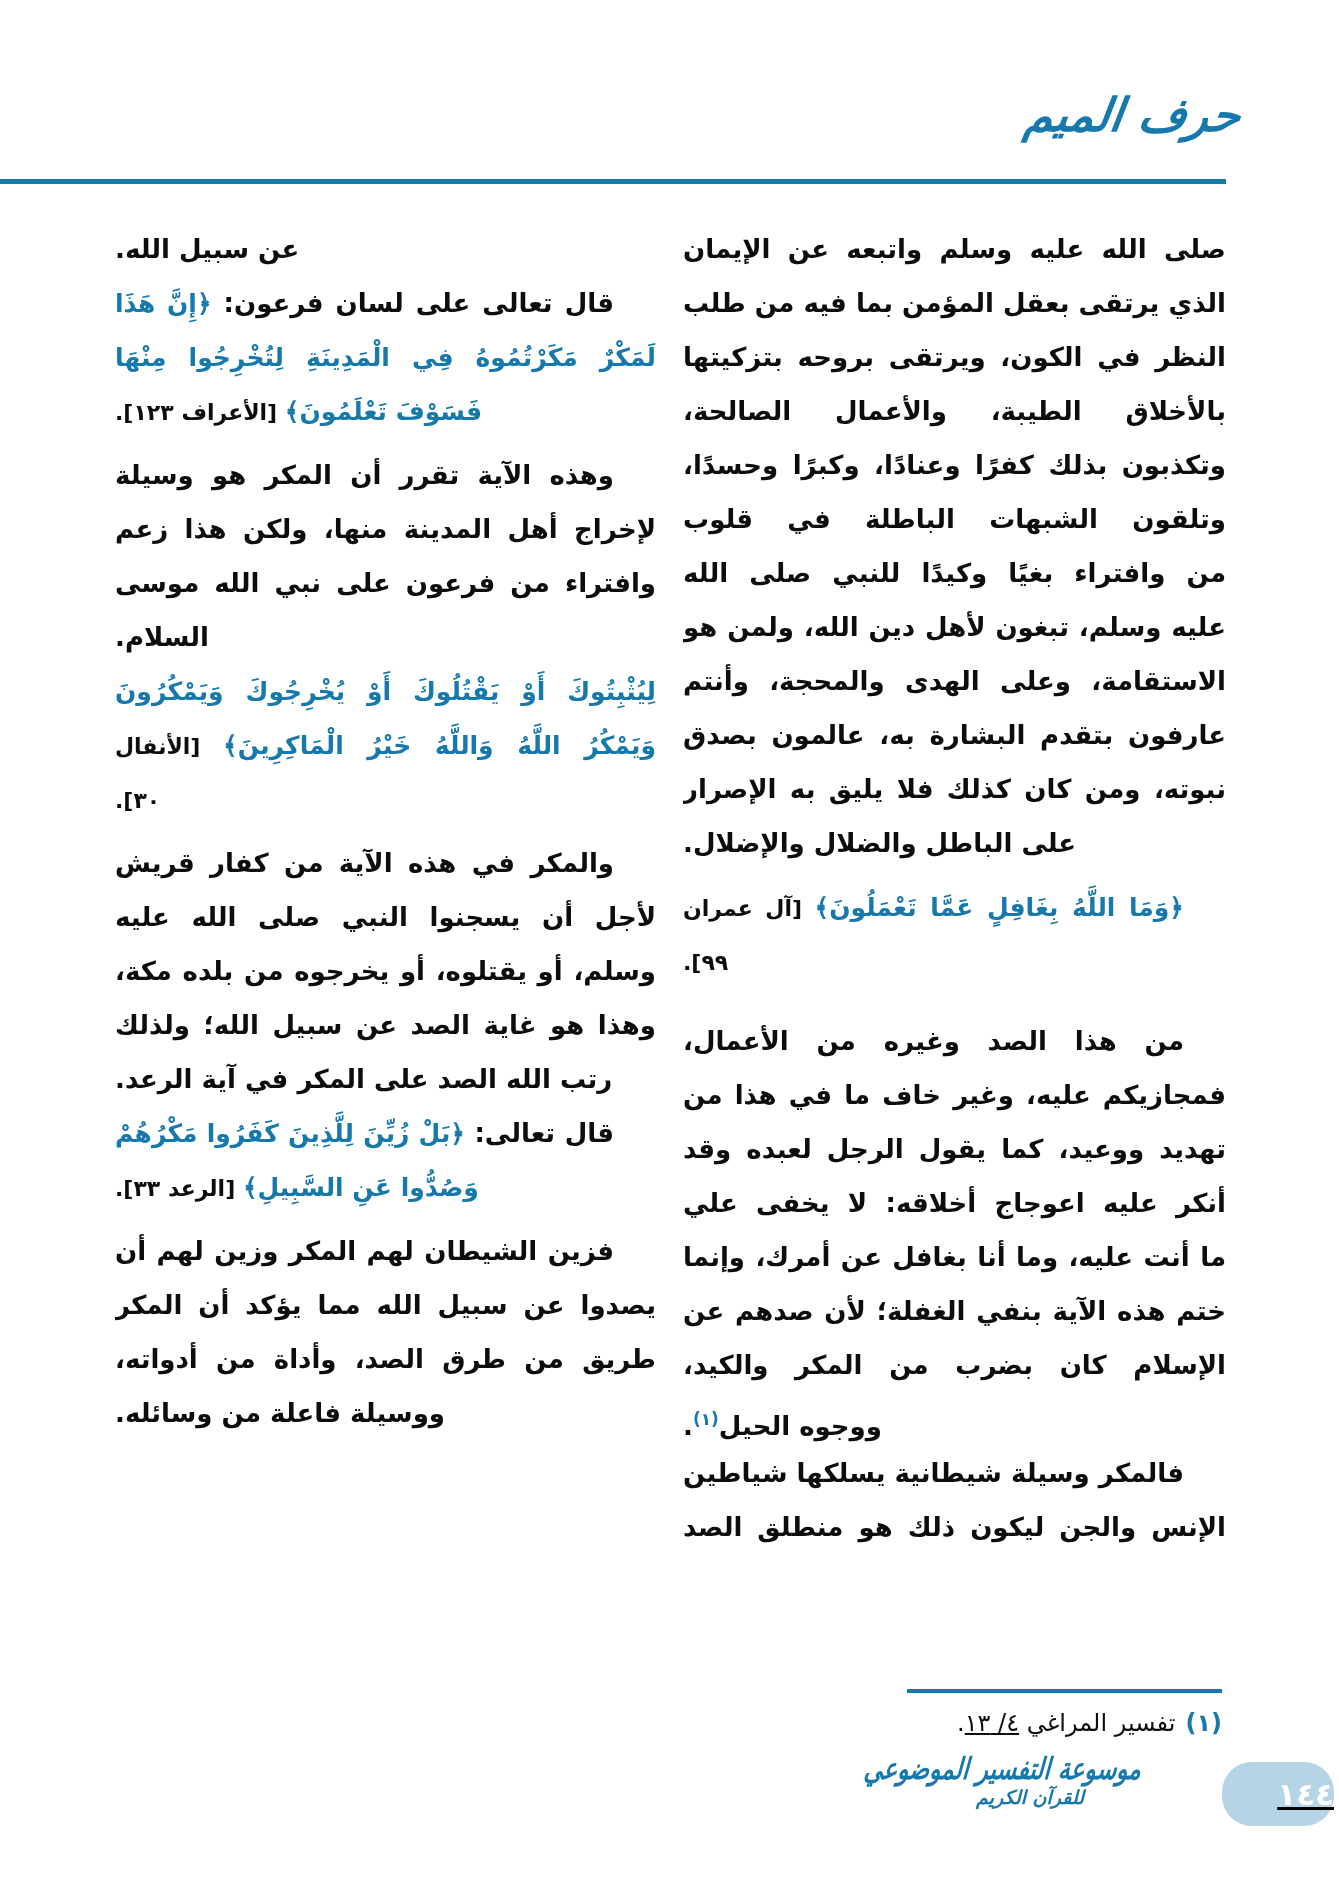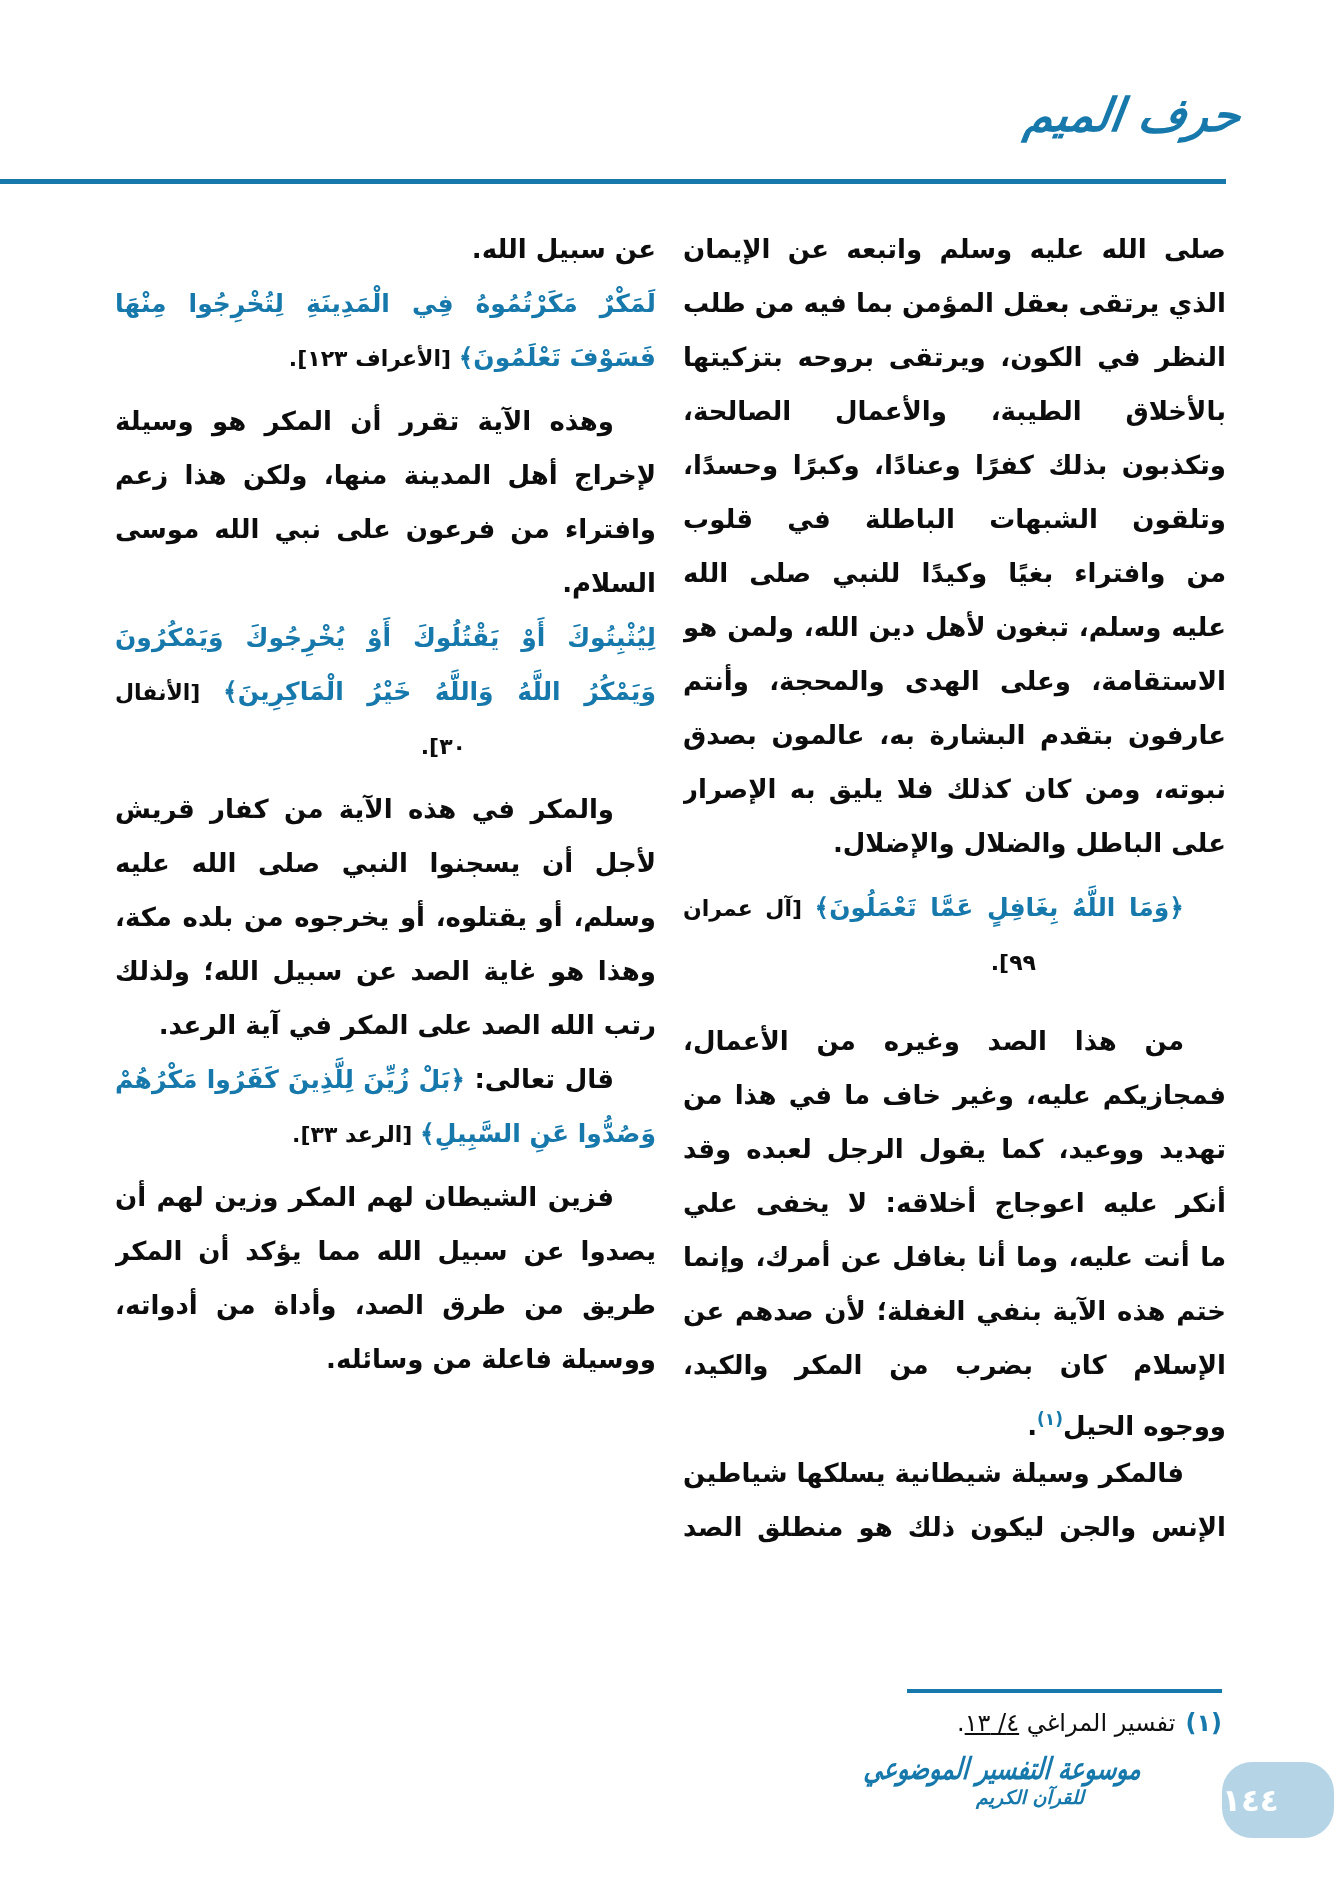--- a/index.html
+++ b/index.html
@@ -33,21 +33,21 @@
   
   .col{
     position:absolute;top:222px;
     color:var(--ink);
   }
   .col-right{right:113px;width:543px;}
   .col-left{right:683px;width:541px;}
   .line{
     height:54px;line-height:54px;
     font-size:26px;font-weight:bold;
-    text-align:right;
+    text-align:left;
     overflow:hidden;
     white-space:nowrap;
   }
   .line.j{
     text-align:justify;
     text-align-last:justify;
     white-space:normal;
   }
   .line.ind{text-indent:42px;}
   .line.ind-big{text-indent:190px;}
@@ -85,24 +85,24 @@
     white-space:nowrap;
   }
   .logo-subtitle{
     display:block;margin-top:2px;
     font-size:19px;font-weight:bold;font-style:italic;
     white-space:nowrap;
   }
   
   .badge{
     position:absolute;top:1762px;left:1222px;
-    width:112px;height:76px;
+    width:112px;height:64px;
     background:var(--badge-bg);
     border-radius:30px;
-    display:flex;align-items:center;justify-content:flex-end;
+    display:flex;align-items:center;justify-content:flex-start;text-decoration:underline;
   }
   .badge-num{
     color:var(--badge-text);
     font-size:31px;font-weight:bold;
     letter-spacing:6px;
   }
 </style>
 </head>
 <body>
 
@@ -132,20 +132,21 @@
       <div class="line j"><span class="seg-b">أنكر عليه اعوجاج أخلاقه: لا يخفى علي</span></div>
       <div class="line j"><span class="seg-b">ما أنت عليه، وما أنا بغافل عن أمرك، وإنما</span></div>
       <div class="line j"><span class="seg-b">ختم هذه الآية بنفي الغفلة؛ لأن صدهم عن</span></div>
       <div class="line j"><span class="seg-b">الإسلام كان بضرب من المكر والكيد،</span></div>
       <div class="line"><span class="seg-b">ووجوه الحيل</span><span class="seg-f">(١)</span><span class="seg-b">.</span></div>
       <div class="line j ind"><span class="seg-b">فالمكر وسيلة شيطانية يسلكها شياطين</span></div>
       <div class="line j"><span class="seg-b">الإنس والجن ليكون ذلك هو منطلق الصد</span></div>
     </div>
   <div class="col col-left">
       <div class="line"><span class="seg-b">عن سبيل الله.</span></div>
+      <div class="line j ind"><span class="seg-b">قال تعالى على لسان فرعون: </span><span class="seg-q">﴿إِنَّ هَذَا</span></div>
       <div class="line j"><span class="seg-q">لَمَكْرٌ مَكَرْتُمُوهُ فِي الْمَدِينَةِ لِتُخْرِجُوا مِنْهَا أَهْلَهَا</span></div>
       <div class="line"><span class="seg-q">فَسَوْفَ تَعْلَمُونَ﴾</span><span class="seg-r"> [الأعراف ١٢٣].</span></div>
       <div class="line j ind gap-sm"><span class="seg-b">وهذه الآية تقرر أن المكر هو وسيلة</span></div>
       <div class="line j"><span class="seg-b">لإخراج أهل المدينة منها، ولكن هذا زعم</span></div>
       <div class="line j"><span class="seg-b">وافتراء من فرعون على نبي الله موسى عليه</span></div>
       <div class="line"><span class="seg-b">السلام.</span></div>
       <div class="line j"><span class="seg-q">لِيُثْبِتُوكَ أَوْ يَقْتُلُوكَ أَوْ يُخْرِجُوكَ وَيَمْكُرُونَ</span></div>
       <div class="line j"><span class="seg-q">وَيَمْكُرُ اللَّهُ وَاللَّهُ خَيْرُ الْمَاكِرِينَ﴾</span><span class="seg-r"> [الأنفال</span></div>
       <div class="line ind-big"><span class="seg-r">٣٠].</span></div>
       <div class="line j ind gap-sm"><span class="seg-b">والمكر في هذه الآية من كفار قريش</span></div>

